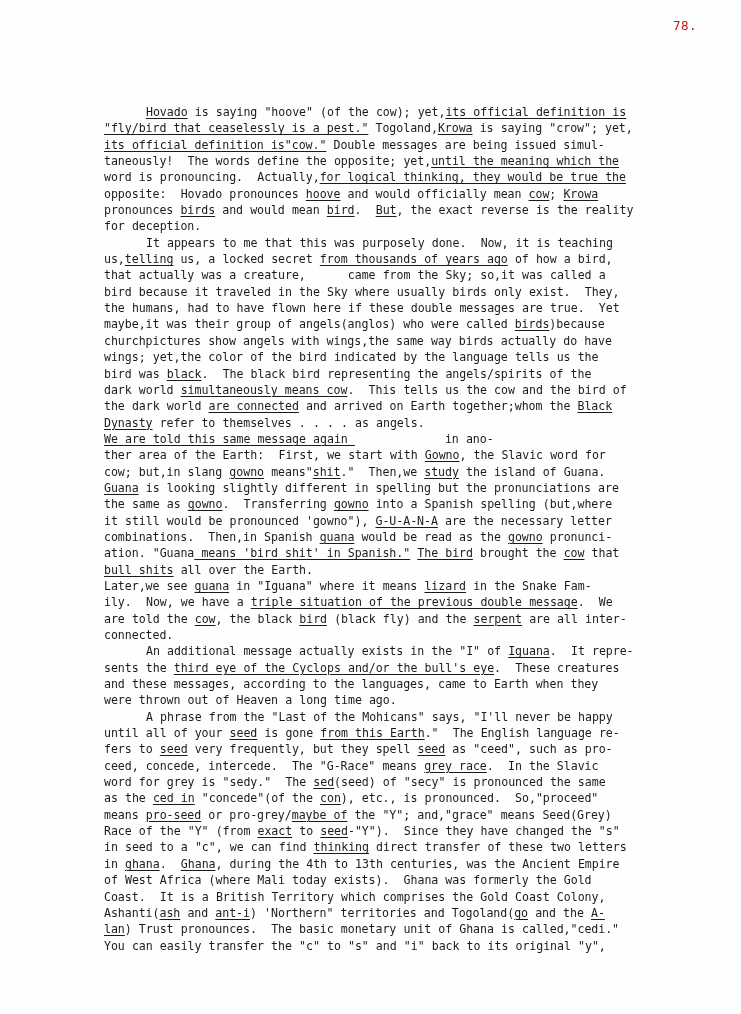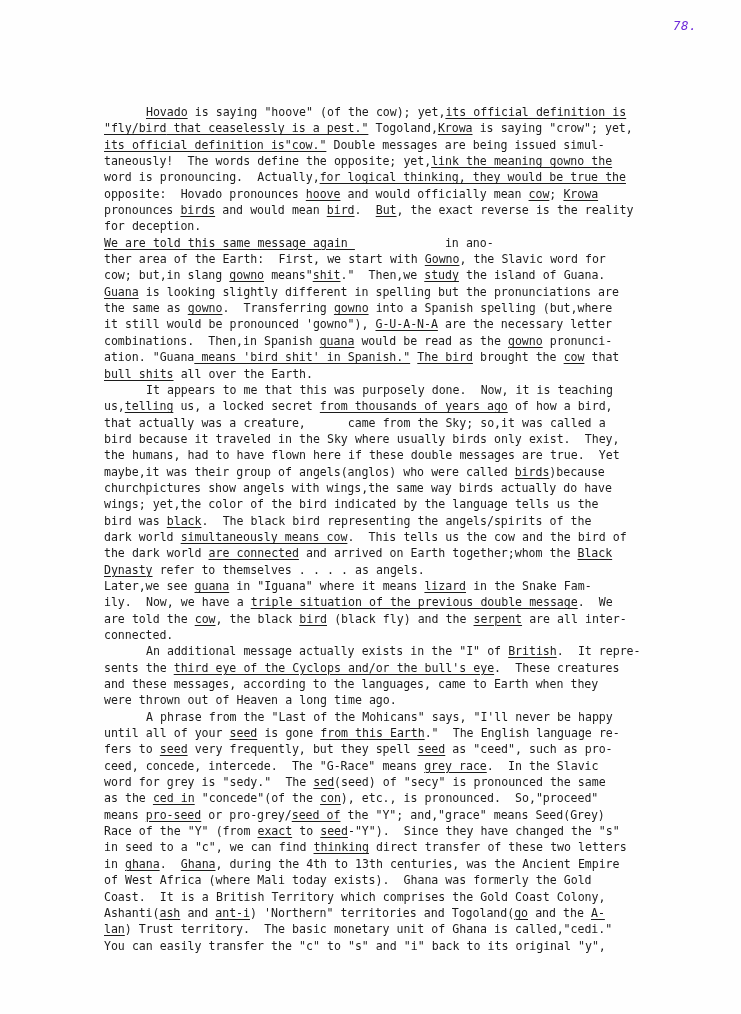--- a/index.html
+++ b/index.html
@@ -15,22 +15,21 @@
     overflow: hidden;
     font-family: "DejaVu Sans Mono", "Liberation Mono", monospace;
     color: #141414;
   }
   .page-number {
     position: absolute;
     top: 18px;
     right: 44px;
     font-size: 12.5px;
     letter-spacing: 0.5px;
-    color: #6d28d9;
-    font-style: italic;
+    color: #b91c1c;
   }
   .body-text {
     position: absolute;
     top: 104px;
     left: 104px;
     width: 562px;
     font-size: 11.6px;
     line-height: 16.35px;
     text-align: left;
     white-space: pre-wrap;
@@ -57,58 +56,58 @@
 </head>
 <body>
 
 <div class="page">
 
   <div class="page-number">78.</div>
 
   <div class="body-text"><div class="para"><u>Hovado</u><span> is saying "hoove" (of the cow); yet,</span><u>its official definition is
 </u><u>"fly/bird</u><u> that ceaselessly is a pest."</u><span> Togoland,</span><u>Krowa</u><span> is saying "crow"; yet,
 </span><u>its official definition is"cow."</u><span> Double messages are being issued simul-
-taneously!  The words define the opposite; yet,</span><u>link the meaning gowno the</u><span>
+taneously!  The words define the opposite; yet,</span><u>until the meaning which the</u><span>
 word is pronouncing.  Actually,</span><u>for logical thinking, they would be true the</u><span>
 opposite:  Hovado pronounces </span><u>hoove</u><span> and would officially mean </span><u>cow</u><span>; </span><u>Krowa</u><span>
 pronounces </span><u>birds</u><span> and would mean </span><u>bird</u><span>.  </span><u>But</u><span>, the exact reverse is the reality
-for deception.</span></div><div class="para noindent"><u>We are told this same message again </u><span class="gap-dots"></span><span>in ano-
-ther area of the Earth:  First, we start with </span><u>Gowno</u><span>, the Slavic word for
-cow; but,</span><span>in slang </span><u>gowno</u><span> means"</span><u>shit</u><span>."  Then,</span><span>we </span><u>study</u><span> the island of Guana.
-</span><u>Guana</u><span> is looking slightly different in spelling but the pronunciations are
-the same as </span><u>gowno</u><span>.  Transferring </span><u>gowno</u><span> into a Spanish spelling (but,</span><span>where
-it still would be pronounced 'gowno"), </span><u>G-U-A-N-A</u><span> are the necessary letter
-combinations.  Then,</span><span>in Spanish </span><u>guana</u><span> would be read as the </span><u>gowno</u><span> pronunci-
-ation. "Guana</span><u> means 'bird shit' in Spanish."</u><span> </span><u>The bird</u><span> brought the </span><u>cow</u><span> that
-</span><u>bull shits</u><span> all over the Earth.</span></div><div class="para"><span>It appears to me that this was purposely done.  Now, it is teaching
+for deception.</span></div><div class="para"><span>It appears to me that this was purposely done.  Now, it is teaching
 us,</span><u>telling</u><span> us, a locked secret </span><u>from thousands of years ago</u><span> of how a bird,
 that actually was a creature,</span><span class="gap-sm"></span><span>came from the Sky; so,</span><span>it was called a
 bird because it traveled in the Sky where usually birds only exist.  They,
 the humans, had to have flown here if these double messages are true.  Yet
 maybe,</span><span>it was their group of angels(anglos) who were called </span><u>birds</u><span>)because
 church</span><span>pictures show angels with wings,</span><span>the same way birds actually do have
 wings; yet,</span><span>the color of the bird indicated by the language tells us the
 bird was </span><u>black</u><span>.  The black bird representing the angels/spirits of the
 dark world </span><u>simultaneously means cow</u><span>.  This tells us the cow and the bird of
 the dark world </span><u>are connected</u><span> and arrived on Earth together;</span><span>whom the </span><u>Black</u><span>
-</span><u>Dynasty</u><span> refer to themselves . . . . as angels.</span></div><div class="para noindent"><span>Later,</span><span>we see </span><u>guana</u><span> in "Iguana" where it means </span><u>lizard</u><span> in the Snake Fam-
+</span><u>Dynasty</u><span> refer to themselves . . . . as angels.</span></div><div class="para noindent"><u>We are told this same message again </u><span class="gap-dots"></span><span>in ano-
+ther area of the Earth:  First, we start with </span><u>Gowno</u><span>, the Slavic word for
+cow; but,</span><span>in slang </span><u>gowno</u><span> means"</span><u>shit</u><span>."  Then,</span><span>we </span><u>study</u><span> the island of Guana.
+</span><u>Guana</u><span> is looking slightly different in spelling but the pronunciations are
+the same as </span><u>gowno</u><span>.  Transferring </span><u>gowno</u><span> into a Spanish spelling (but,</span><span>where
+it still would be pronounced 'gowno"), </span><u>G-U-A-N-A</u><span> are the necessary letter
+combinations.  Then,</span><span>in Spanish </span><u>guana</u><span> would be read as the </span><u>gowno</u><span> pronunci-
+ation. "Guana</span><u> means 'bird shit' in Spanish."</u><span> </span><u>The bird</u><span> brought the </span><u>cow</u><span> that
+</span><u>bull shits</u><span> all over the Earth.</span></div><div class="para noindent"><span>Later,</span><span>we see </span><u>guana</u><span> in "Iguana" where it means </span><u>lizard</u><span> in the Snake Fam-
 ily.  Now, we have a </span><u>triple situation of the previous double message</u><span>.  We
 are told the </span><u>cow</u><span>, the black </span><u>bird</u><span> (black fly) and the </span><u>serpent</u><span> are all inter-
-connected.</span></div><div class="para"><span>An additional message actually exists in the "I" of </span><u>British</u><span>.  It repre-
+connected.</span></div><div class="para"><span>An additional message actually exists in the "I" of </span><u>Iguana</u><span>.  It repre-
 sents the </span><u>third eye of the Cyclops and/or the bull's eye</u><span>.  These creatures
 and these messages, according to the languages, came to Earth when they
 were thrown out of Heaven a long time ago.</span></div><div class="para"><span>A phrase from the "Last of the Mohicans" says, "I'll never be happy
 until all of your </span><u>seed</u><span> is gone </span><u>from this Earth</u><span>."  The English language re-
 fers to </span><u>seed</u><span> very frequently, but they spell </span><u>seed</u><span> as "ceed", such as pro-
 ceed, concede, intercede.  The "G-Race" means </span><u>grey race</u><span>.  In the Slavic
 word for grey is "sedy."  The </span><u>sed</u><span>(seed) of "secy" is pronounced the same
 as the </span><u>ced in</u><span> "concede"(of the </span><u>con</u><span>), etc., is pronounced.  So,"proceed"
-means </span><u>pro-seed</u><span> or pro-grey/</span><u>seed of</u><span> the "Y"; and,"grace" means Seed(Grey)
+means </span><u>pro-seed</u><span> or pro-grey/</span><u>maybe of</u><span> the "Y"; and,"grace" means Seed(Grey)
 Race of the "Y" (from </span><u>exact</u><span> to </span><u>seed</u><span>-"Y").  Since they have changed the "s"
 in seed to a "c", we can find </span><u>thinking</u><span> direct transfer of these two letters
 in </span><u>ghana</u><span>.  </span><u>Ghana</u><span>, during the 4th to 13th centuries, was the Ancient Empire
 of West Africa (where Mali today exists).  Ghana was formerly the Gold
 Coast.  It is a British Territory which comprises the Gold Coast Colony,
 Ashanti(</span><u>ash</u><span> and </span><u>ant-i</u><span>) 'Northern" territories and Togoland(</span><u>go</u><span> and the </span><u>A-
-lan</u><span>) Trust territory.  The basic monetary unit of Ghana is called,"cedi."
+lan</u><span>) Trust pronounces.  The basic monetary unit of Ghana is called,"cedi."
 You can easily transfer the "c" to "s" and "i" back to its original "y",</span></div></div>
 
 </div>
 
 </body></html>

